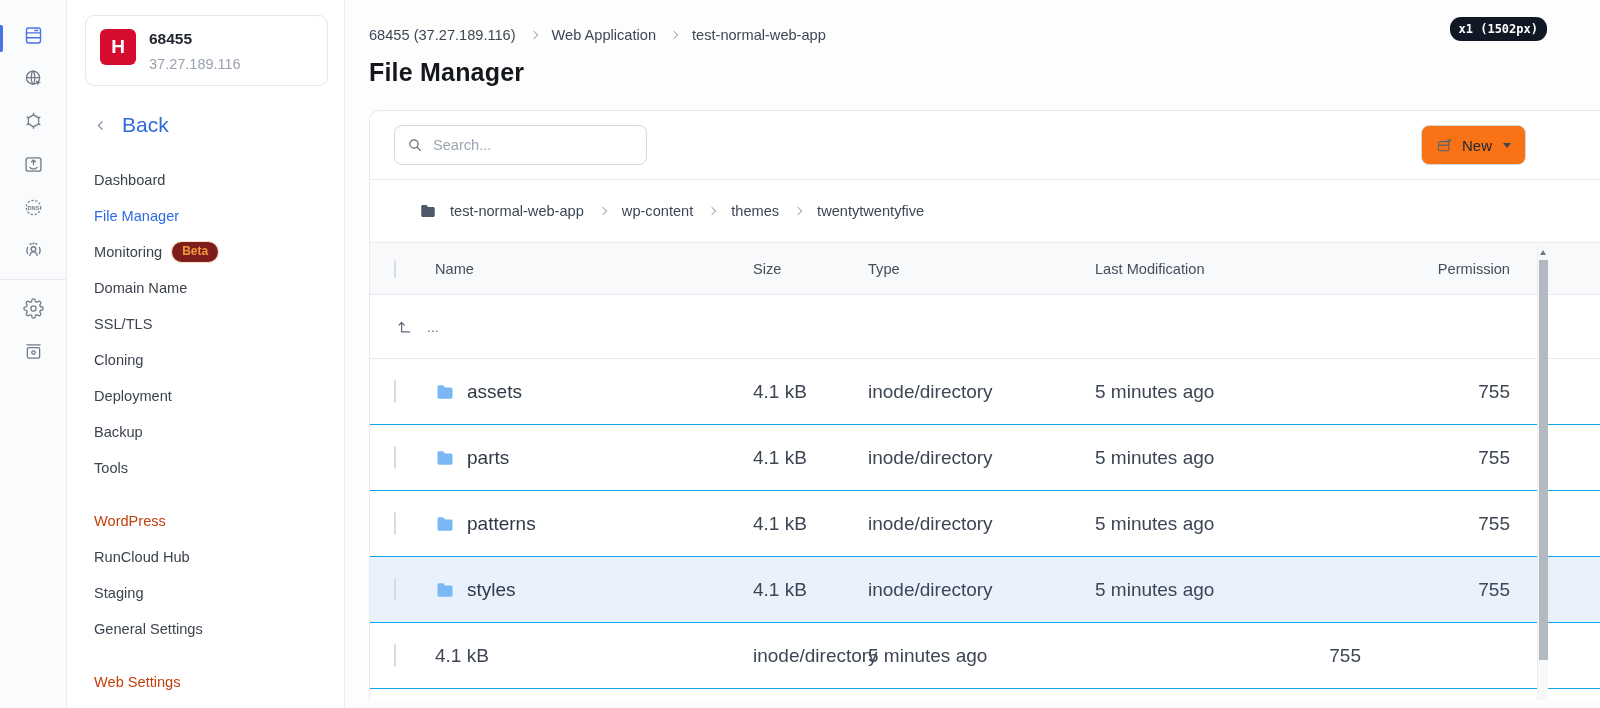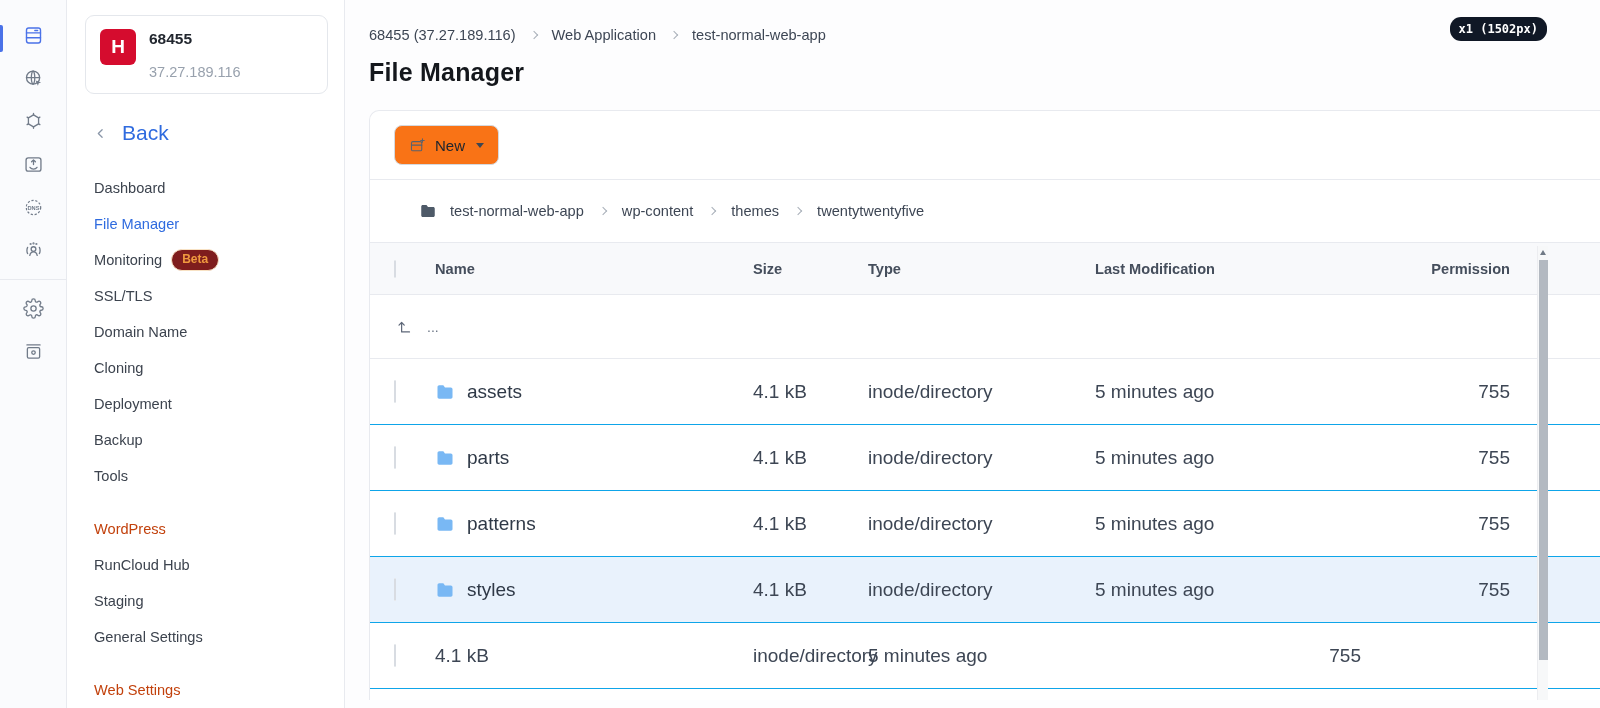--- a/index.html
+++ b/index.html
@@ -15,21 +15,21 @@
   .rail-item svg{width:21px;height:21px;}
   .rail-item.active{color:#4a72e8;}
   .rail-divider{width:66px;border-top:1px solid #e8eaef;margin:7px 0;}
 
   
   .side{width:278px;flex-shrink:0;background:#fff;border-right:1px solid #e8eaef;padding:15px 16px 0 18px;}
   .server-card{border:1px solid #e4e7ec;border-radius:9px;padding:13px 14px;display:flex;gap:13px;background:#fff;}
   .logo{width:36px;height:36px;border-radius:6px;background:#d50c2e;color:#fff;font-weight:700;font-size:19px;
         display:flex;align-items:center;justify-content:center;flex-shrink:0;}
   .server-id{font-size:15.5px;font-weight:700;color:#21262e;margin-top:1px;}
-  .server-ip{font-size:14.5px;color:#98a1ad;margin-top:16px;}
+  .server-ip{font-size:14.5px;color:#98a1ad;margin-top:8px;}
   .back{display:flex;align-items:center;gap:15px;margin:27px 0 0 9px;color:#2f6bdf;font-size:21px;cursor:pointer;}
   .back svg{width:13px;height:13px;color:#8b97a9;flex-shrink:0;}
   .menu{list-style:none;margin:25px 0 0;padding:0 0 0 9px;}
   .menu li{height:36px;display:flex;align-items:center;font-size:14.6px;color:#3c434e;cursor:pointer;}
   .menu li.active{color:#2f6bdf;}
   .menu li.section{color:#c2410c;margin-top:17px;cursor:default;}
   .badge-beta{margin-left:9px;font-size:12px;font-weight:700;color:#f0993f;background:#7f1d1d;
               border:1px solid #f8e2c4;border-radius:999px;padding:2px 10px 3px;line-height:1.2;}
 
   
@@ -59,21 +59,21 @@
   .caret{width:0;height:0;border-left:4.5px solid transparent;border-right:4.5px solid transparent;
          border-top:5px solid #3e4652;margin-left:2px;}
 
   .pathbar{height:64px;border-top:1px solid #e8eaef;border-bottom:1px solid #e8eaef;display:flex;align-items:center;
            padding-left:49px;font-size:14.6px;color:#3d4654;font-weight:500;}
   .pathbar .chev{margin:0 16px;}
   .folder-dark{width:18px;height:18px;margin-right:13px;flex-shrink:0;}
   .pathitem{cursor:pointer;}
 
   .grid{display:grid;grid-template-columns:41px 318px 115px 227px 266px 1fr;align-items:center;padding:0 90px 0 24px;}
-  .thead{height:52px;background:#f8f9fb;border-bottom:1px solid #e8eaef;font-size:14.6px;color:#454e5c;font-weight:700;}
+  .thead{height:52px;background:#f8f9fb;border-bottom:1px solid #e8eaef;font-size:14.6px;color:#454e5c;font-weight:400;}
   .checkbox{width:18px;height:18px;border:1.5px solid #d8dce2;border-radius:4px;background:#fff;cursor:pointer;}
   .uprow{height:64px;display:flex;align-items:center;padding-left:26px;gap:13px;border-bottom:1px solid #e8eaef;
          color:#6c7686;cursor:pointer;font-size:14px;}
   .uprow svg{width:18px;height:18px;color:#5d6778;flex-shrink:0;}
   .trow{height:66px;border-bottom:1px solid #0ea5e9;font-size:19px;color:#3d4654;cursor:pointer;background:#fff;}
   .trow.selected{background:#e9f2fc;}
   .name-cell{display:flex;align-items:center;gap:12px;color:#2f3947;}
   .name-cell svg{width:20px;height:20px;flex-shrink:0;}
   .col-perm{text-align:right;}
 
@@ -170,24 +170,24 @@
         <span>Dashboard</span>
       </li>
     <li class="active">
         <span>File Manager</span>
       </li>
     <li>
       <span>Monitoring</span>
       <span class="badge-beta">Beta</span>
     </li>
     <li>
+        <span>Domain Name</span>
+      </li>
+    <li>
         <span>SSL/TLS</span>
-      </li>
-    <li>
-        <span>Domain Name</span>
       </li>
     <li>
         <span>Cloning</span>
       </li>
     <li>
         <span>Deployment</span>
       </li>
     <li>
         <span>Backup</span>
       </li>
@@ -215,20 +215,27 @@
     <span class="crumb">68455 (37.27.189.116)</span>
     <span class="chev"></span>
     <span class="crumb">Web Application</span>
     <span class="chev"></span>
     <span class="crumb">test-normal-web-app</span>
   </div>
   <h1 class="page-title">File Manager</h1>
 
   <section class="card">
     <div class="toolbar">
+      <div class="search">
+        <svg viewBox="0 0 24 24" fill="none" stroke="currentColor" stroke-width="1.8" stroke-linecap="round">
+            <circle cx="10.5" cy="10.5" r="6.2"></circle>
+            <path d="M15.2 15.2L20 20"></path>
+          </svg>
+        <input type="text" placeholder="Search..." style="">
+      </div>
       <button class="btn-new">
         <svg viewBox="0 0 24 24" fill="none" stroke="currentColor" stroke-width="1.5" stroke-linecap="round" stroke-linejoin="round">
             <rect x="3.5" y="6.5" width="14.5" height="13" rx="2"></rect>
             <path d="M3.5 11.5h14.5"></path>
             <path d="M19 2.5v5M16.5 5h5"></path>
           </svg>
         <span>New</span>
         <span class="caret"></span>
       </button>
     </div>

